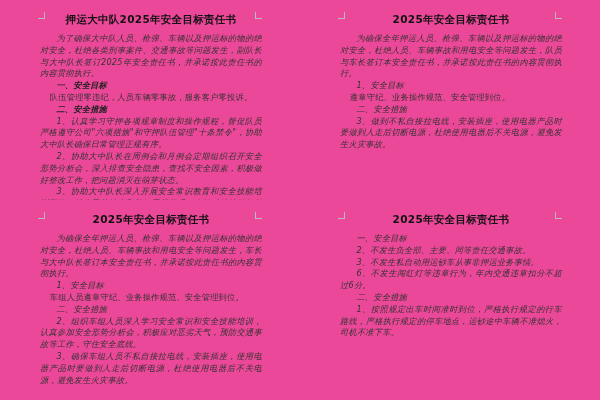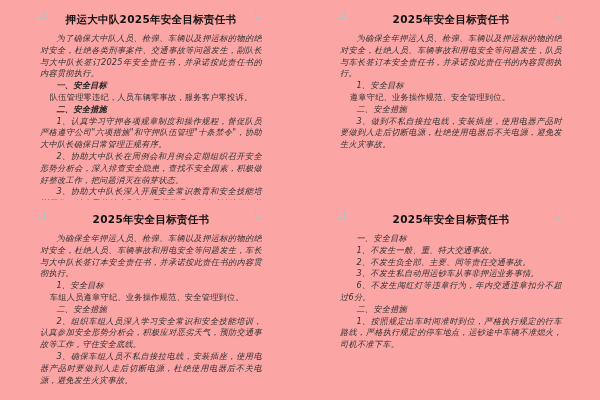--- a/index.html
+++ b/index.html
@@ -1,18 +1,18 @@
 <!DOCTYPE html>
 <html><head>
   <meta charset="utf-8">
   <style>
     html, body { margin:0; padding:0; background:#ffffff; }
     body { width:600px; height:400px; overflow:hidden; position:relative;
       font-family:"DejaVu Sans", sans-serif; color:#222; }
-    .page { position:absolute; width:300px; height:200px; overflow:hidden; background:#fca5a5; }
+    .page { position:absolute; width:300px; height:200px; overflow:hidden; background:#ec4899; }
     .page.tl { left:0; top:0; }
     .page.tr { left:300px; top:0; }
     .page.bl { left:0; top:200px; }
     .page.br { left:300px; top:200px; }
     .mark { position:absolute; width:6px; height:6px; border-color:#bbb; border-style:solid; border-width:0; }
     .mark.l { left:38px; top:12px; border-right-width:1px; border-bottom-width:1px; }
     .mark.r { right:38px; top:12px; border-left-width:1px; border-bottom-width:1px; }
     .content { position:absolute; left:40px; right:38px; top:12px; }
     .title { text-align:center; font-size:10.5px; font-weight:bold; line-height:14px; margin:0 0 7px 0; letter-spacing:0.3px; color:#111; }
     .p { font-size:8.2px; line-height:11.8px; margin:0; color:#333; text-align:justify; letter-spacing:0.25px; }
@@ -67,21 +67,20 @@
 
   </div>
 </div>
 
 <div class="page br">
   <span class="mark l"></span>
   <span class="mark r"></span>
   <div class="content">
     <div class="title">2025年安全目标责任书</div>
     <p class="p indent">一、安全目标</p>
-    <p class="p indent">1、不发生一般、重、特大交通事故。</p>
     <p class="p indent">2、不发生负全部、主要、同等责任交通事故。</p>
     <p class="p indent">3、不发生私自动用运钞车从事非押运业务事情。</p>
     <p class="p indent">6、不发生闯红灯等违章行为，年内交通违章扣分不超过6分。</p>
     <p class="p indent">二、安全措施</p>
     <p class="p indent">1、按照规定出车时间准时到位，严格执行规定的行车路线，严格执行规定的停车地点，运钞途中车辆不准熄火，司机不准下车。</p>
 
   </div>
 </div>
 
 </body></html>

